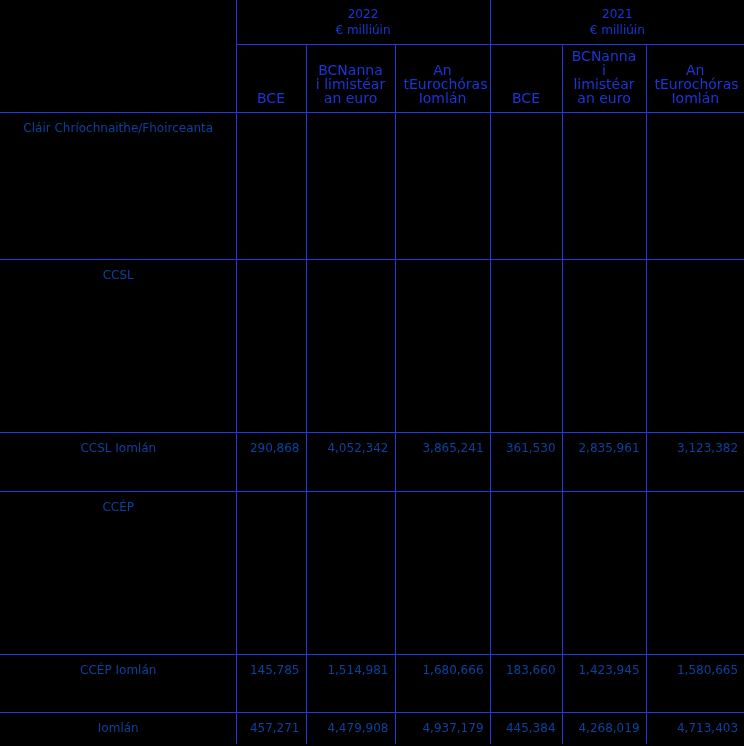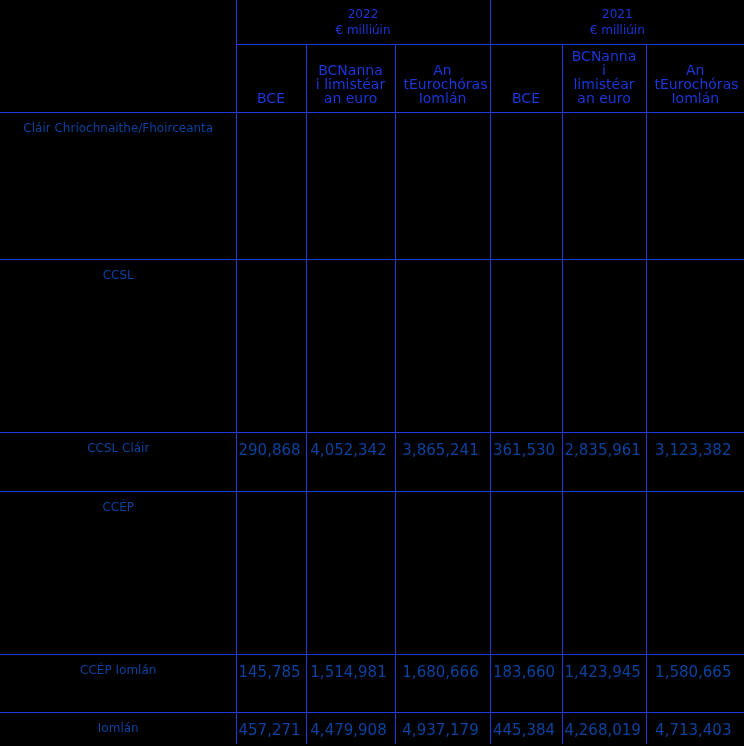--- a/index.html
+++ b/index.html
@@ -62,22 +62,22 @@
     color: var(--body);
     font-size: 12px;
     text-align: center;
     vertical-align: top;
     padding: 8px 4px 0 5px;
     white-space: nowrap;
   }
   
   .fin td.num {
     color: var(--body);
-    font-size: 15px;
-    text-align: center;
+    font-size: 12px;
+    text-align: right;
     vertical-align: top;
     padding: 8px 6px 0 2px;
     white-space: nowrap;
   }
 </style>
 </head>
 <body>
 
 <table class="fin">
   <colgroup>
@@ -126,21 +126,21 @@
     <td class="label first-col">CCSL</td>
     <td class="num"></td>
     <td class="num"></td>
     <td class="num"></td>
     <td class="num"></td>
     <td class="num"></td>
     <td class="num last-col"></td>
   </tr>
 
   <tr style="height:59px">
-    <td class="label first-col">CCSL Cláir</td>
+    <td class="label first-col">CCSL Iomlán</td>
     <td class="num">290,868</td>
     <td class="num">4,052,342</td>
     <td class="num">3,865,241</td>
     <td class="num">361,530</td>
     <td class="num">2,835,961</td>
     <td class="num last-col">3,123,382</td>
   </tr>
 
   <tr style="height:163px">
     <td class="label first-col">CCÉP</td>

